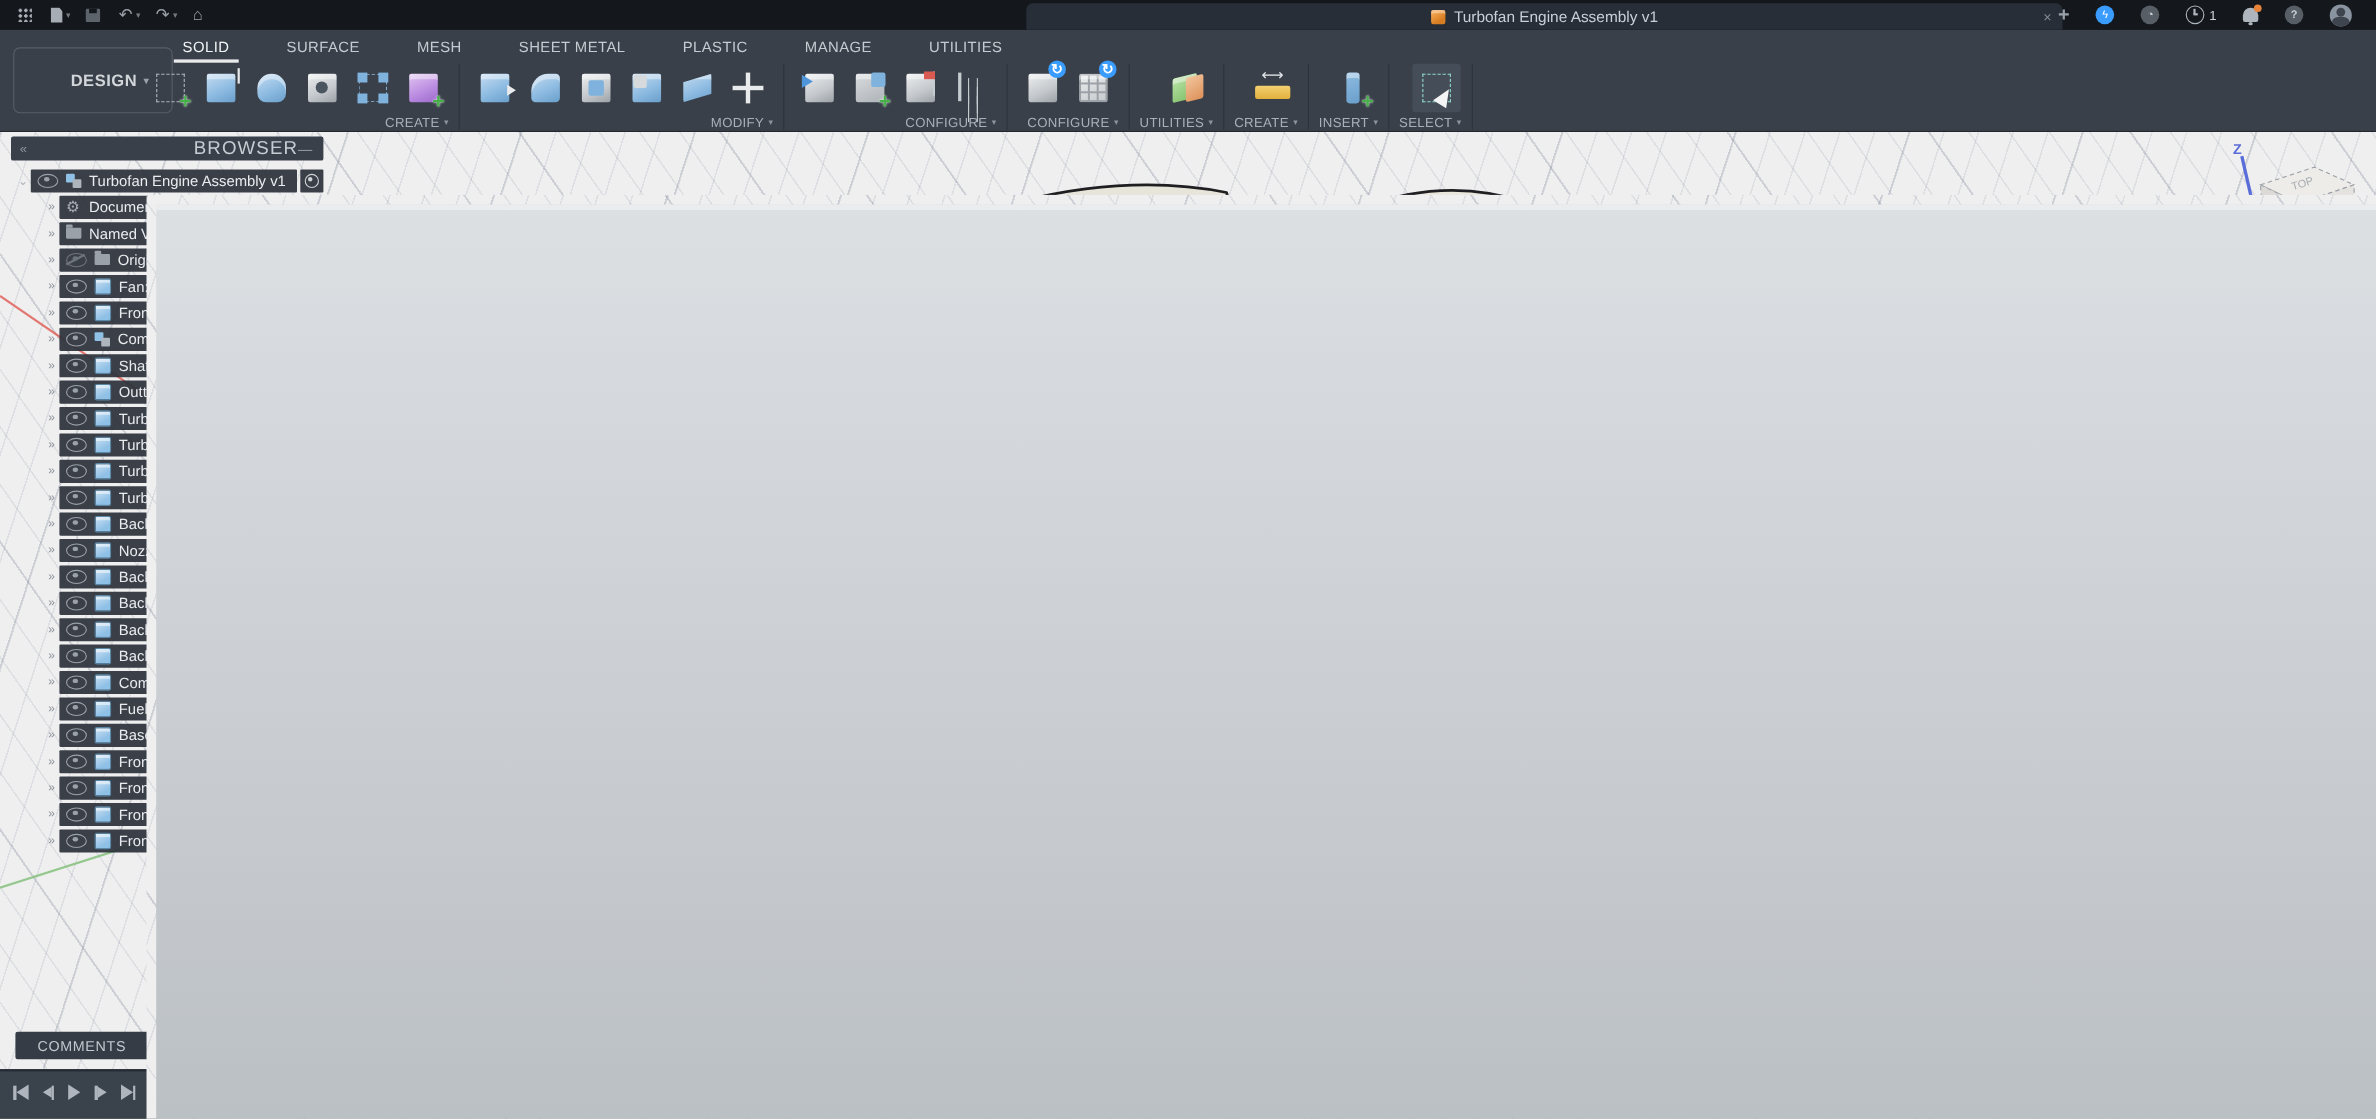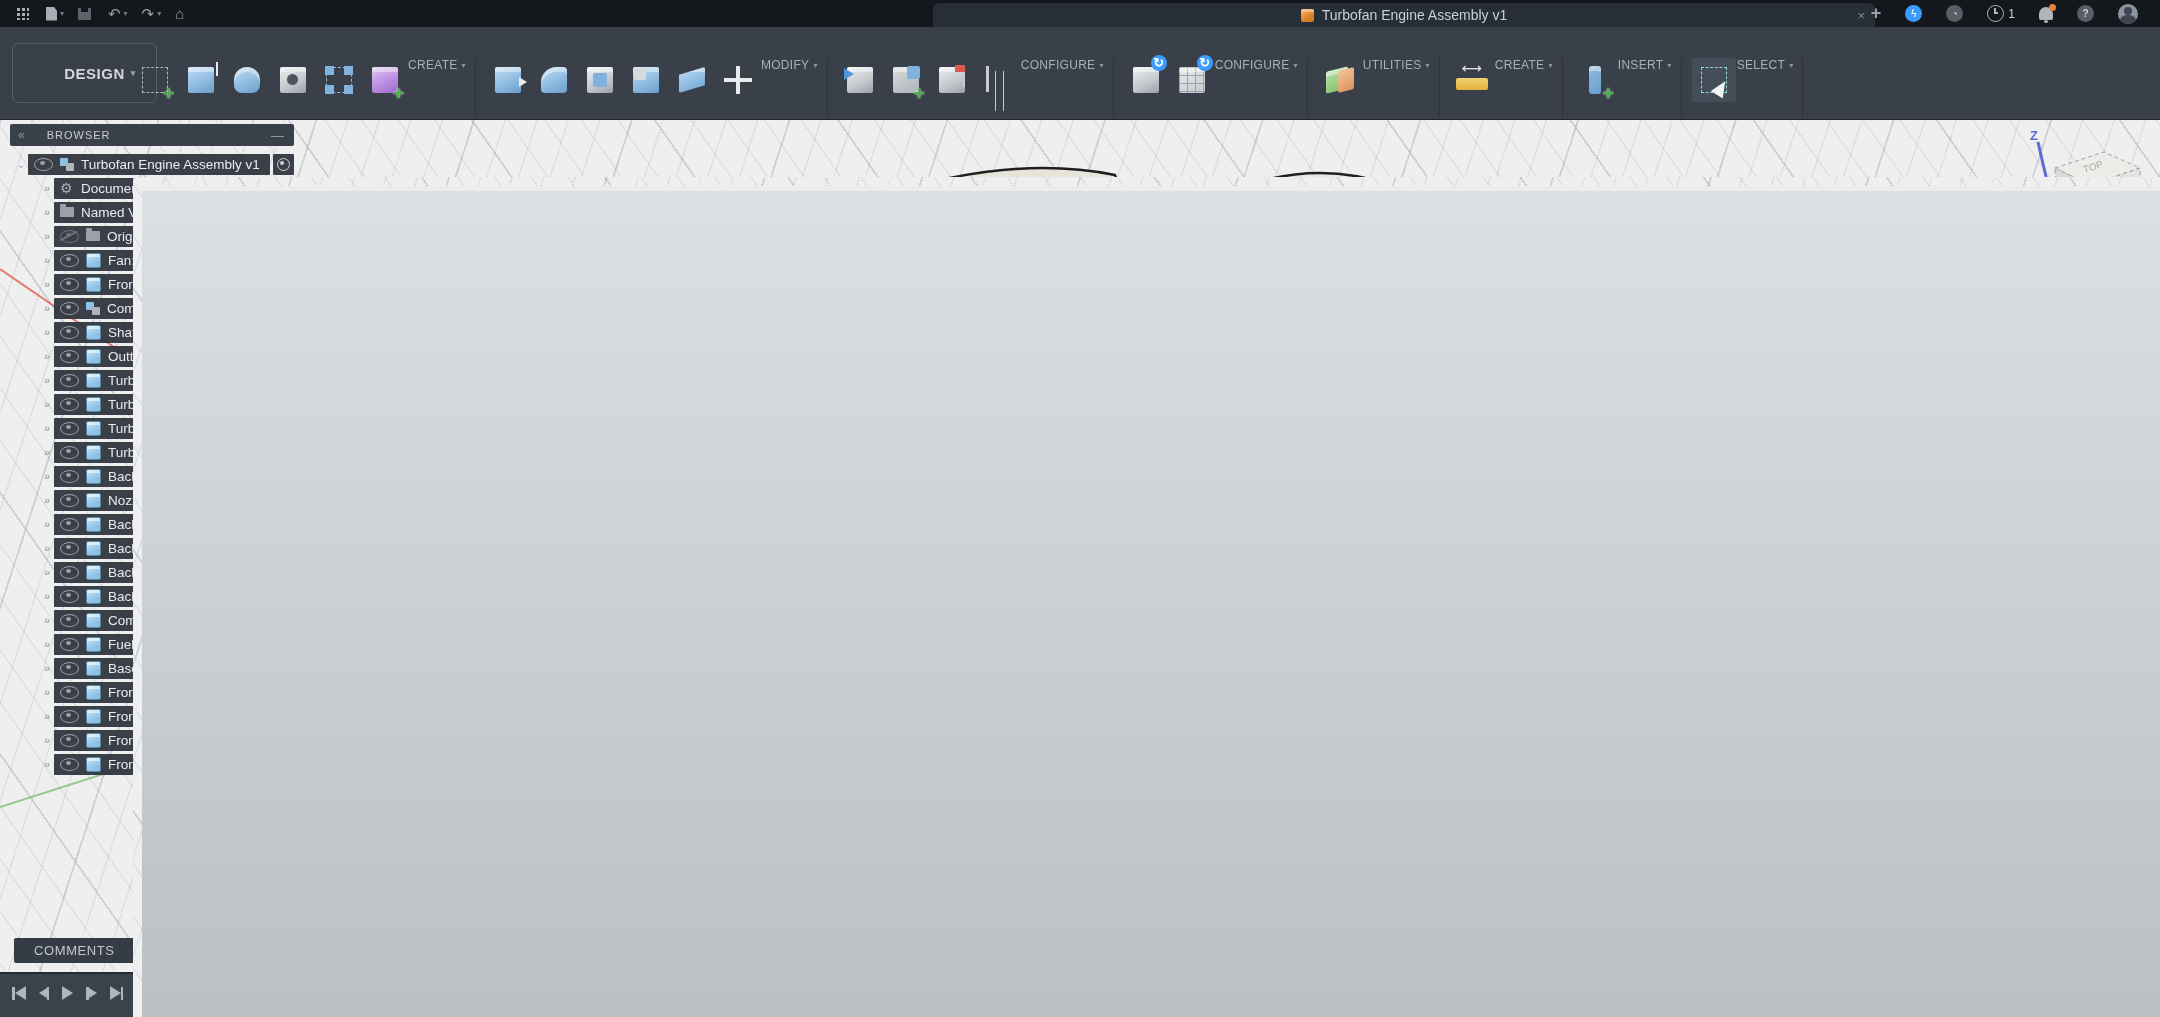--- a/index.html
+++ b/index.html
@@ -41,21 +41,21 @@
   
   .ribbon{position:absolute;left:0;top:27px;width:2160px;height:92px;background:#394049;z-index:49;border-bottom:1px solid #23272E;}
   .design-box{position:absolute;left:12px;top:16px;width:112px;height:58px;border:1px solid #575E68;border-radius:6px;
     display:flex;align-items:center;justify-content:center;color:#D2D6DA;font-size:15px;font-weight:bold;letter-spacing:.5px;gap:6px;padding-left:31px;}
   .design-box .caret{font-size:9px;color:#9AA1A8;}
   .rtabs{position:absolute;left:140px;top:4px;display:flex;}
   .rtab{padding:0 26px;height:26px;line-height:24px;color:#C6CBD1;font-size:13.5px;letter-spacing:.4px;position:relative;cursor:pointer;}
   .rtab.active{color:#F2F4F6;}
   .rtab.active::after{content:"";position:absolute;left:18px;right:18px;bottom:0;height:3px;background:#E8EAEC;}
   .rgroups{position:absolute;left:132px;top:30px;display:flex;align-items:flex-start;}
-  .rgroup{display:flex;align-items:flex-start;}
+  .rgroup{display:flex;flex-direction:column;align-items:flex-end;}
   .rtools{display:flex;align-items:center;height:46px;}
   .rlabel{margin-top:1px;color:#A9AFB7;font-size:12px;letter-spacing:.3px;display:flex;gap:4px;align-items:center;}
   .rlabel .caret{font-size:8px;color:#8D939B;}
   .rdiv{width:1px;height:60px;background:#2E333B;margin:0 9px;align-self:center;}
   .tool{width:44px;height:44px;position:relative;margin:0 1px;border-radius:3px;cursor:pointer;}
   .tool::before{content:"";position:absolute;inset:9px;border-radius:2px;
     background:linear-gradient(155deg,#C6DDF2 0%,#8FBCE2 55%,#699FCB 100%);box-shadow:inset 0 5px 0 rgba(255,255,255,.4);}
   .tool.hole::before,.tool.shell::before,.tool.derive::before,.tool.joint::before,.tool.joint-origin::before,
   .tool.configuration::before,.tool.configuration-table::before{background:linear-gradient(155deg,#EDEEEF 0%,#C4C8CC 60%,#9BA1A6 100%);}
   .tool.form::before{background:linear-gradient(155deg,#E2C6F2 0%,#BD8FE2 55%,#9B69CB 100%);}
@@ -105,21 +105,21 @@
       repeating-linear-gradient(108deg, rgba(95,105,125,.14) 0 2px, transparent 2px 150px);}
   #modelsvg{position:absolute;left:0;top:0;width:2160px;height:1017px;z-index:2;pointer-events:none;}
 
   
   .viewcube{position:absolute;left:2008px;top:128px;width:150px;height:135px;z-index:5;}
 
   
   .browser{position:absolute;left:10px;top:124px;z-index:10;width:300px;}
   .br-head{width:284px;height:22px;background:#39404A;border-radius:2px;display:flex;align-items:center;color:#C7CCD2;}
   .br-head .coll{margin:0 8px;color:#8F969E;font-size:12px;letter-spacing:-2px;}
-  .br-title{font-size:11px;letter-spacing:1px;flex:1;padding-left:16px;}
+  .br-title{font-size:17px;letter-spacing:1px;flex:1;padding-left:16px;text-align:right;}
   .br-min{margin-right:10px;color:#9AA1A8;font-size:13px;}
   .br-tree{margin-top:6px;}
   .br-row{height:24px;display:flex;align-items:center;}
   .br-row .chev{width:14px;text-align:center;color:#8B9198;font-size:11px;margin-left:30px;cursor:pointer;}
   .br-row.root .chev{margin-left:4px;color:#AEB5BC;}
   .br-box{display:inline-flex;align-items:center;height:21px;background:rgba(47,53,62,.95);padding:0 10px 0 6px;gap:7px;border-radius:1px;cursor:pointer;}
   .br-label{color:#E9ECEF;font-size:13.5px;white-space:nowrap;}
   .eye{width:17px;height:11px;border:1.6px solid #9AA1A8;border-radius:50%;position:relative;flex:none;}
   .eye::after{content:"";position:absolute;left:4.5px;top:2px;width:5px;height:4.5px;border-radius:50%;background:#9AA1A8;}
   .eye.hidden{opacity:.55;}
@@ -521,20 +521,36 @@
       <span class="cir help">?</span>
       <span class="avatar"></span>
     </div>
   </div>
 
   <div class="ribbon">
     <div class="design-box">
       <span>DESIGN</span>
       <span class="caret">▾</span>
     </div>
+    <div class="rtabs">
+
+        <span class="rtab active">SOLID</span>
+
+        <span class="rtab">SURFACE</span>
+
+        <span class="rtab">MESH</span>
+
+        <span class="rtab">SHEET METAL</span>
+
+        <span class="rtab">PLASTIC</span>
+
+        <span class="rtab">MANAGE</span>
+
+        <span class="rtab">UTILITIES</span>
+      </div>
     <div class="rgroups">
 
         <div style="display:flex">
           <div class="rgroup">
             <div class="rtools">
 
                 <span class="tool create-sketch"></span>
 
                 <span class="tool extrude"></span>
 

